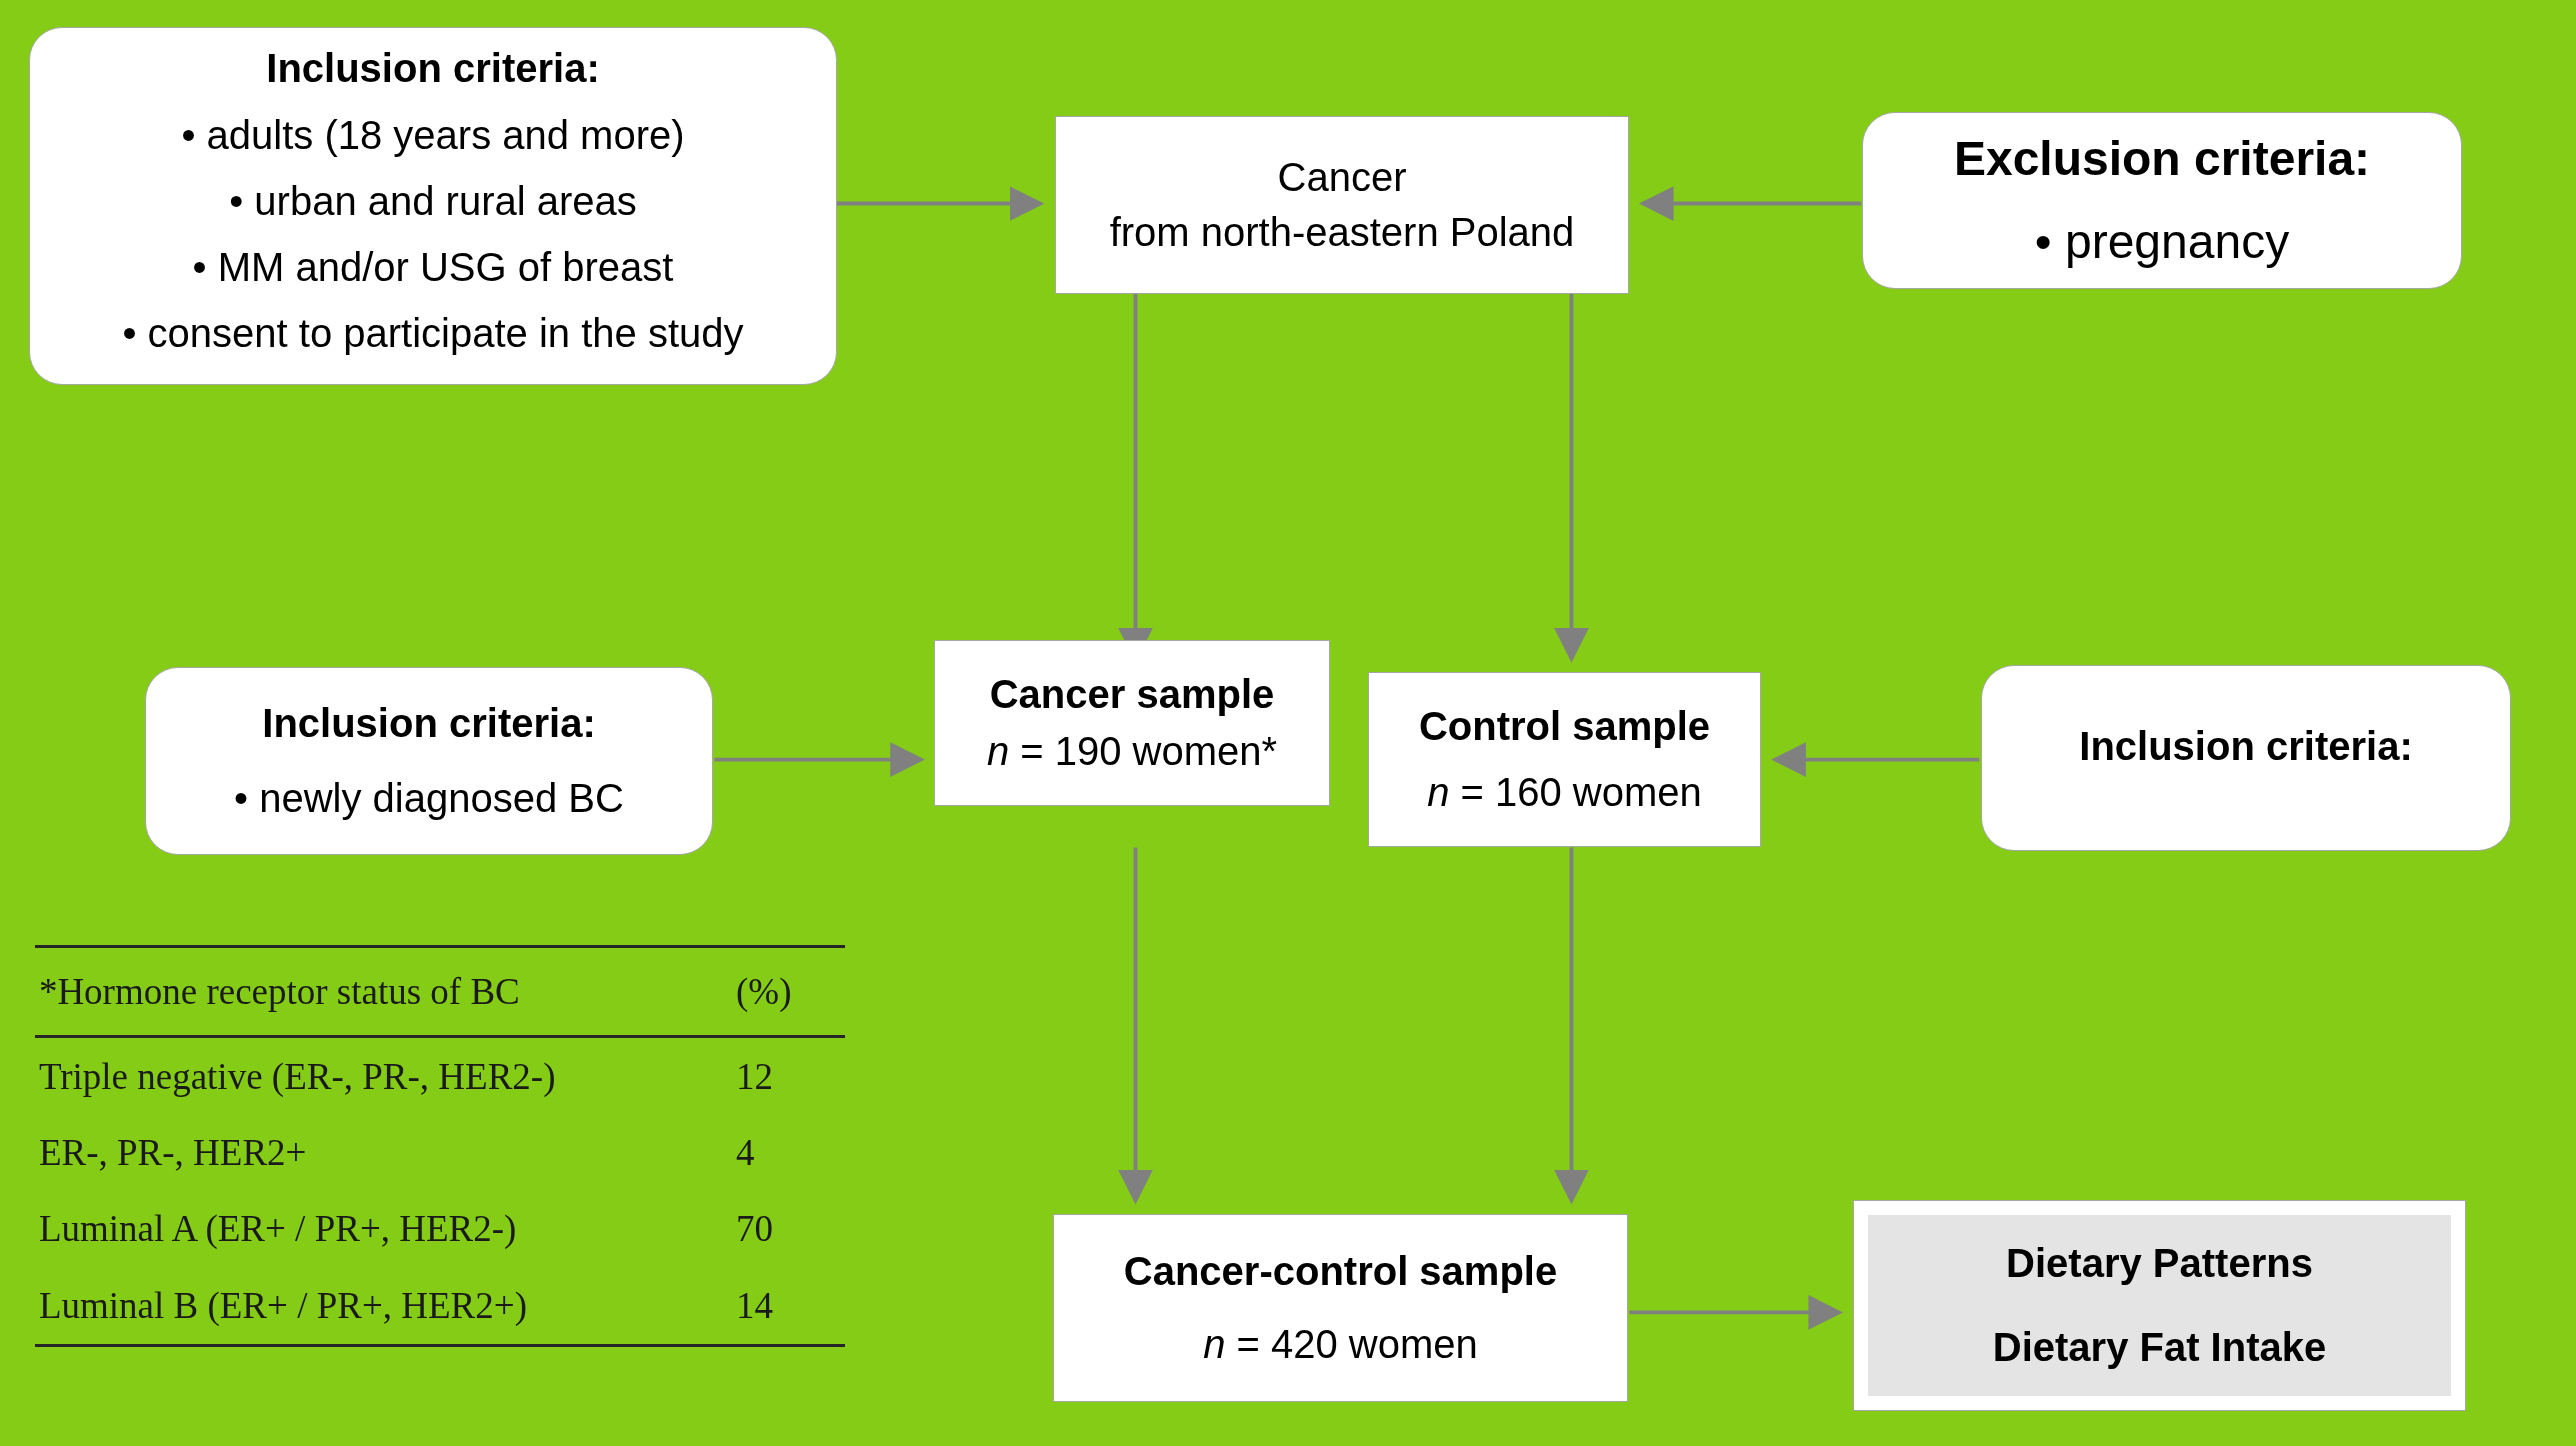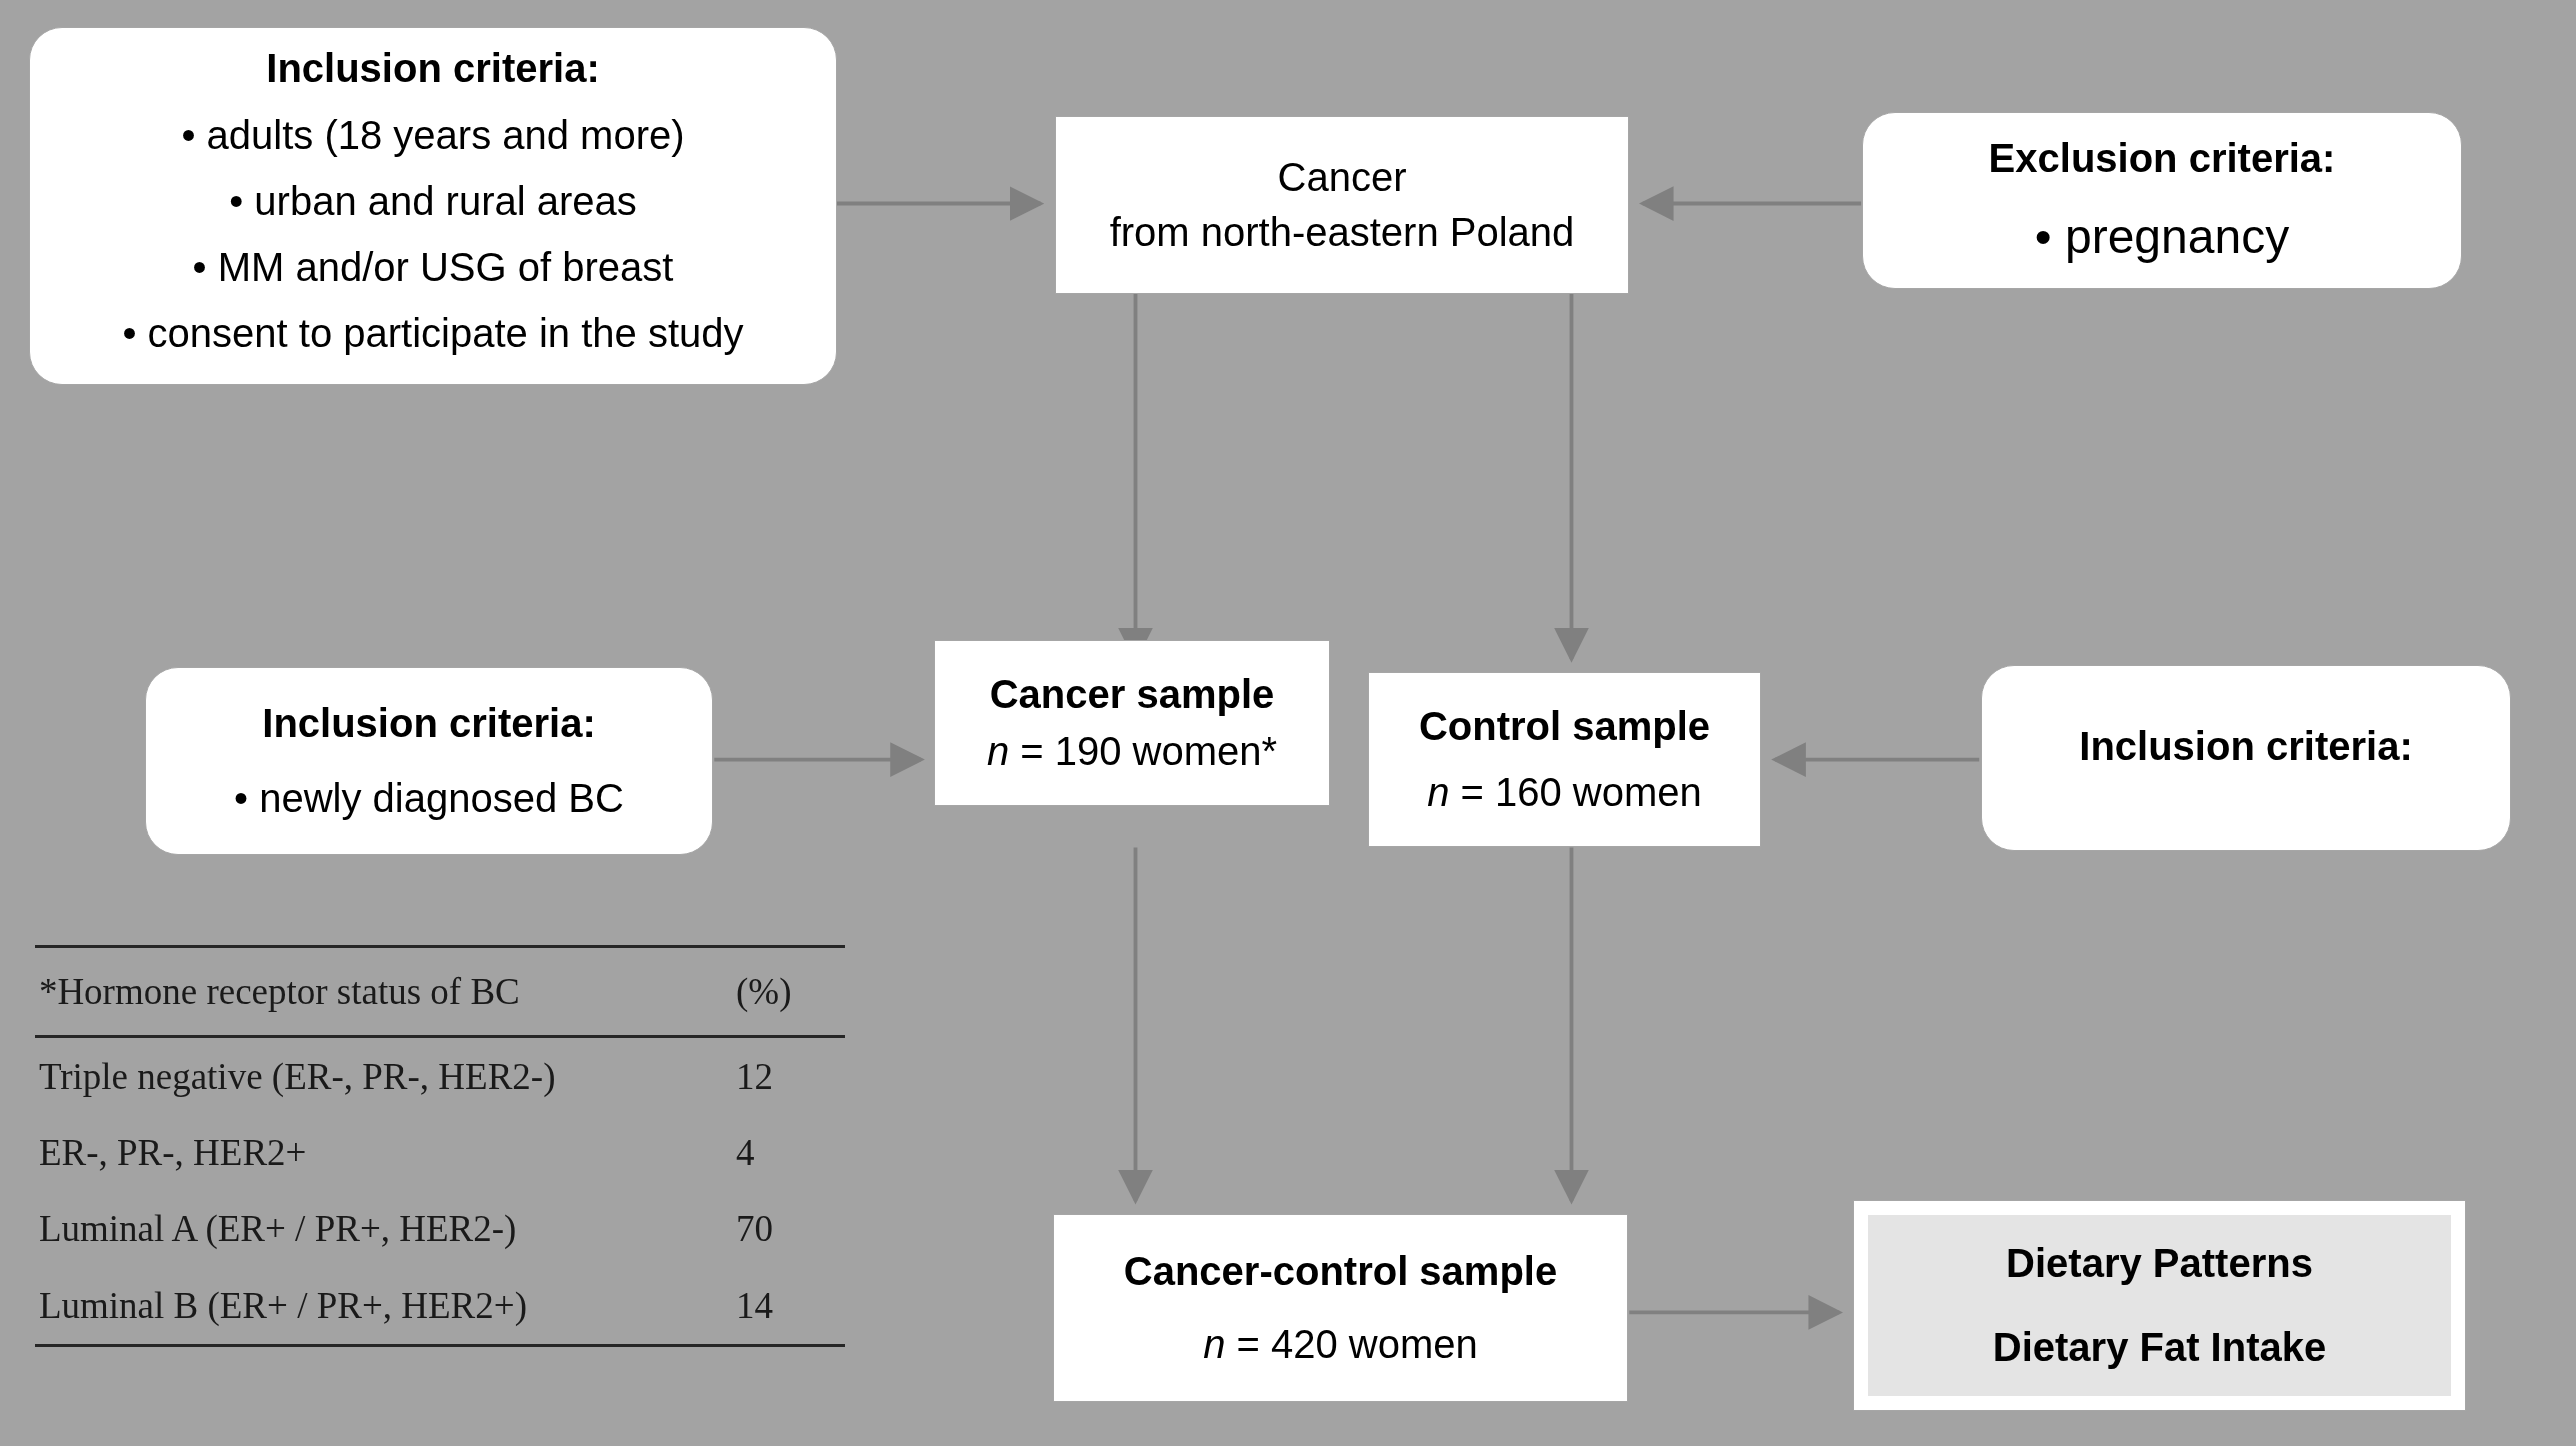--- a/index.html
+++ b/index.html
@@ -4,21 +4,21 @@
 <style>
   html, body {
     margin: 0;
     padding: 0;
     background: #ffffff;
   }
   #canvas {
     position: relative;
     width: 2576px;
     height: 1446px;
-    background: #a3a3a3;
+    background: #84cc16;
     font-family: "Liberation Sans", sans-serif;
     overflow: hidden;
   }
 
   
   .node {
     position: absolute;
     box-sizing: border-box;
     background: #ffffff;
     border: 1.9px solid #a6a6a6;
@@ -64,21 +64,21 @@
   #box-women {
     left: 1055px; top: 116px; width: 574px; height: 178px;
     font-size: 40px;
   }
   #box-women .body-line { margin: 1.9px 0; }
 
   #box-exclusion {
     left: 1862px; top: 112px; width: 600px; height: 177px;
     font-size: 39px;
   }
-  #box-exclusion .title-line { margin-bottom: 22px; font-size: 40px; }
+  #box-exclusion .title-line { margin-bottom: 22px; font-size: 48px; }
   #box-exclusion .bullet-line { font-size: 48px; }
 
   #box-inclusion-cancer {
     left: 145px; top: 667px; width: 568px; height: 188px;
     font-size: 39px;
   }
   #box-inclusion-cancer .title-line { margin-bottom: 22px; font-size: 40px; }
   #box-inclusion-cancer .bullet-line { font-size: 40px; }
 
   #box-cancer {

